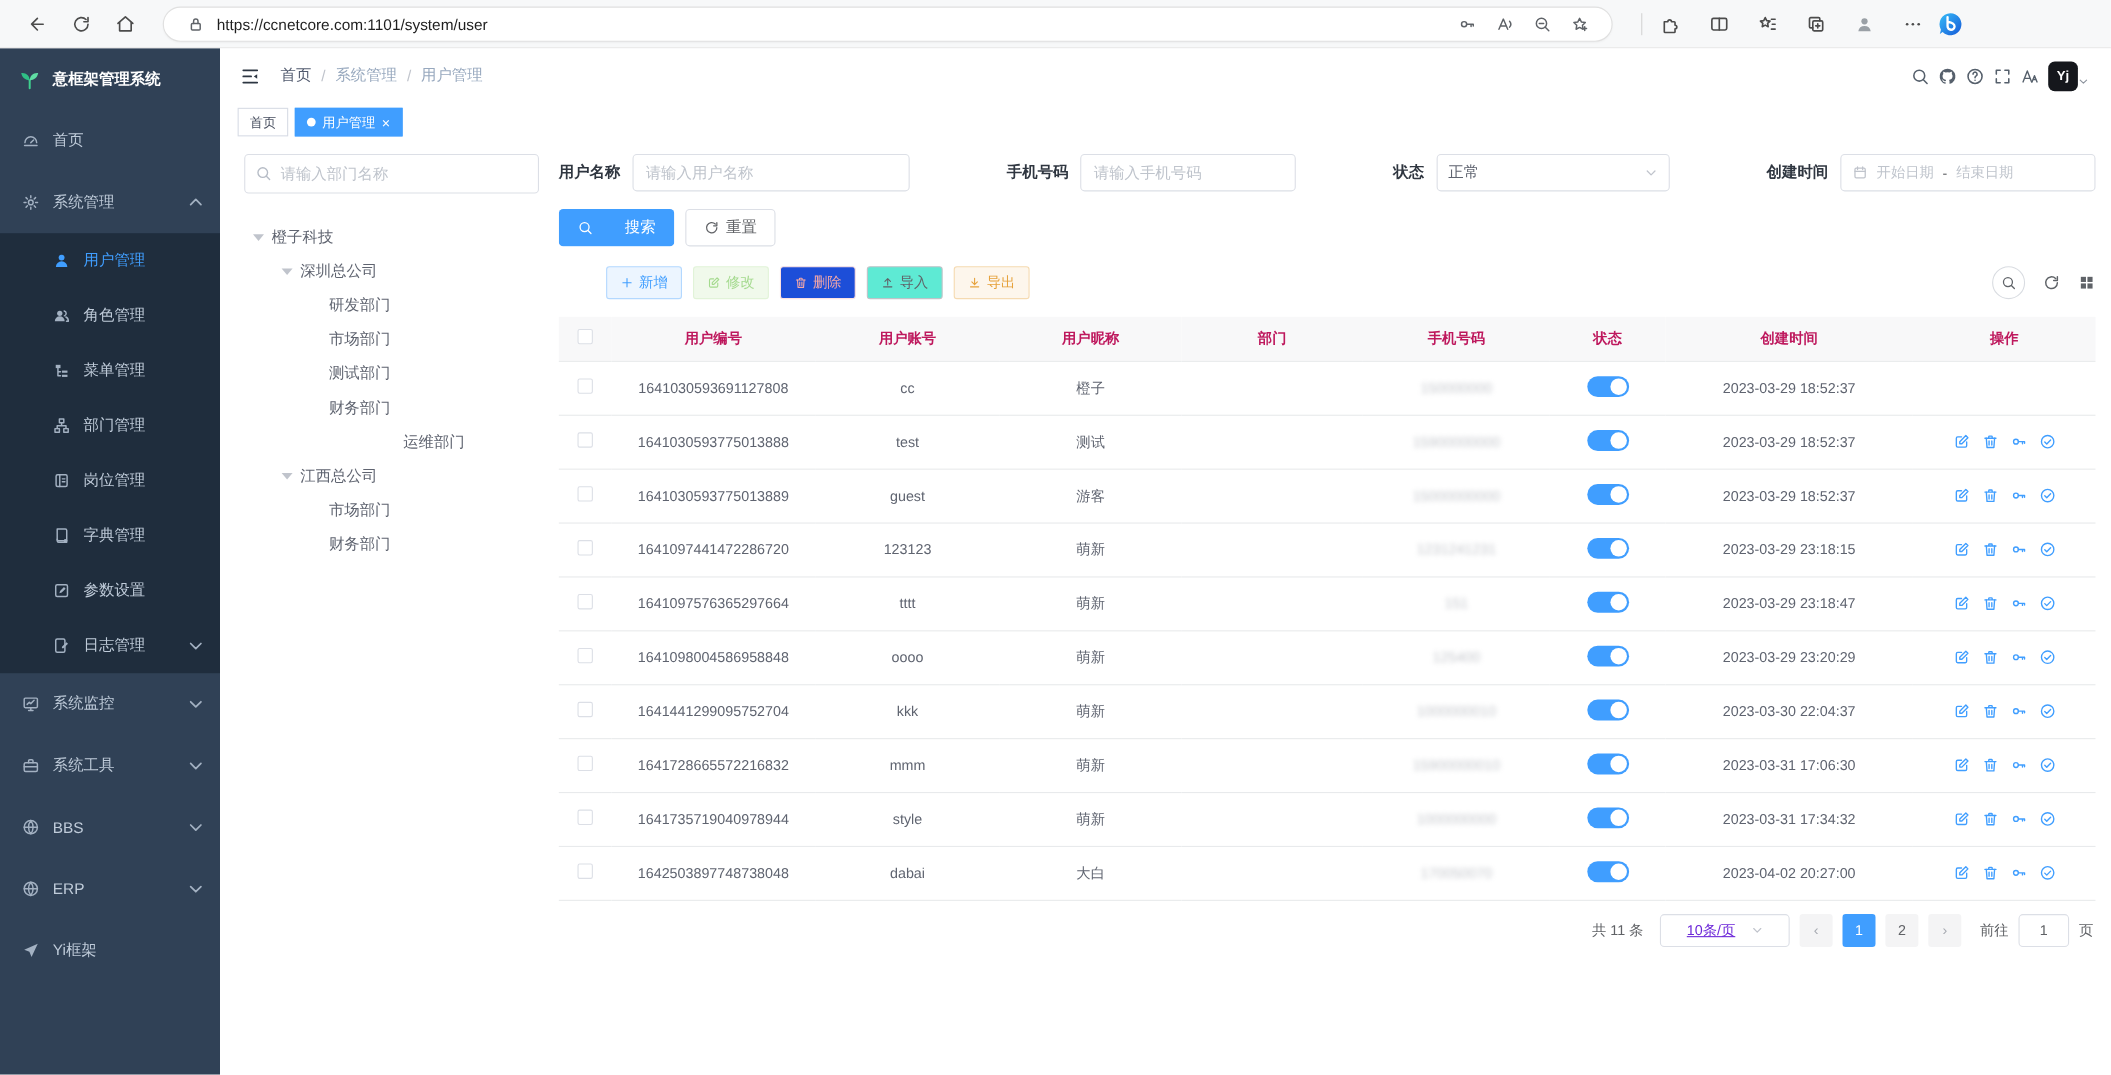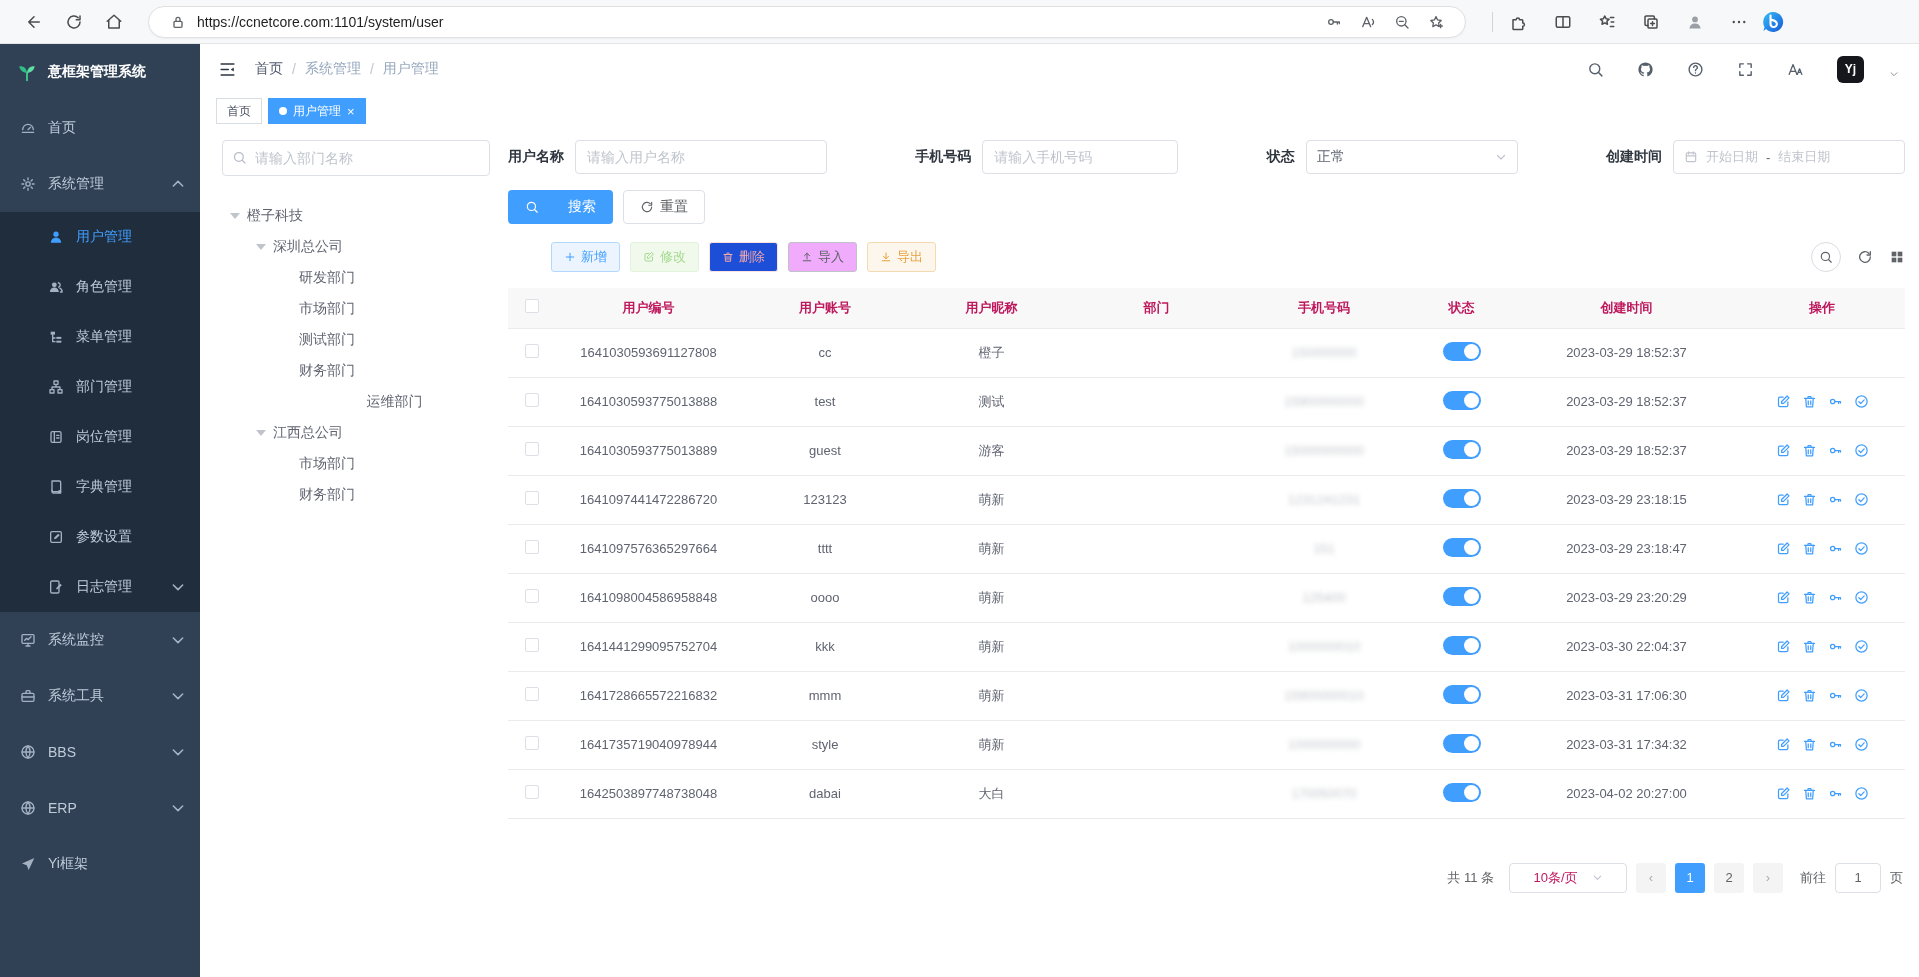--- a/index.html
+++ b/index.html
@@ -36,21 +36,21 @@
 
   .main { flex:1; display:flex; flex-direction:column; background:#fff; min-width:0; }
 
   
   .app-header { height:50px; display:flex; align-items:center; padding:0 20px 0 18px; }
   .fold-ic { width:19px; height:19px; color:#2d3642; cursor:pointer; }
   .breadcrumb { display:flex; align-items:center; gap:9px; margin-left:18px; font-size:14px; }
   .crumb { color:#97a8be; }
   .crumb.first { color:#515a6e; }
   .crumb-sep { color:#c0c4cc; }
-  .header-right { margin-left:auto; display:flex; align-items:center; gap:33px; }
+  .header-right { margin-left:auto; display:flex; align-items:center; gap:8px; }
   .hicon { width:17px; height:17px; color:#56606c; cursor:pointer; }
   .avatar-logo { width:27px; height:27px; background:#15171c; color:#fff; border-radius:6px; font-size:12px; font-weight:bold; display:flex; align-items:center; justify-content:center; cursor:pointer; }
   .avcaret { width:10px; height:10px; color:#8c939d; margin-left:-8px; margin-top:10px; }
 
   
   .tabs-bar { height:34px; display:flex; align-items:center; gap:6px; padding:0 16px; }
   .tab { height:26px; display:flex; align-items:center; gap:6px; padding:0 10px; border:1px solid #d8dce5; background:#fff; color:#495060; font-size:12px; cursor:pointer; }
   .tab.active { background:#409EFF; border-color:#409EFF; color:#fff; }
   .tab-dot { width:8px; height:8px; border-radius:50%; background:#fff; }
   .tab-close { font-size:13px; line-height:1; }
@@ -88,42 +88,42 @@
   .btn-reset { background:#fff; color:#606266; border-color:#dcdfe6; }
 
   
   .toolbar { display:flex; align-items:center; margin-bottom:16px;padding-left:43px; }
   .tb-left { display:flex; gap:10px; }
   .tb { height:30px; border-radius:3px; display:inline-flex; align-items:center; gap:5px; padding:0 12px; font-size:13px; cursor:pointer; border:1px solid transparent; font-family:inherit; }
   .tb .ic { width:12px; height:12px; }
   .tb-primary { background:#ecf5ff; border-color:#b3d8ff; color:#409eff; }
   .tb-success { background:#f0f9eb; border-color:#e1f3d8; color:#a4da8e; }
   .tb-danger  { background:#1d4ed8; border-color:#fde2e2; color:#f4a7a7; }
-  .tb-info    { background:#f0abfc; border-color:#bfc3c8; color:#5f6368; }
+  .tb-info    { background:#5eead4; border-color:#bfc3c8; color:#5f6368; }
   .tb-warning { background:#fdf6ec; border-color:#f5dab1; color:#e6a23c; }
   .tb-right { margin-left:auto; display:flex; align-items:center; gap:16px; }
   .tbr-ic { width:16px; height:16px; color:#5f6368; cursor:pointer; }
   .tbr-circle { width:30px; height:30px; border:1px solid #d9dce1; border-radius:50%; display:flex; align-items:center; justify-content:center; cursor:pointer; }
   .tbr-circle .tbr-ic { width:14px; height:14px; }
 
   
   table { width:100%; border-collapse:collapse; table-layout:fixed; }
   thead th { background:#f8f8f9; height:40px; font-size:13px; font-weight:bold; color:#be185d; border-bottom:1px solid #e8eaec; text-align:center; }
   tbody td { height:49px; font-size:13px; color:#5f6470; border-bottom:1px solid #e8eaec; text-align:center; }
   .cb { width:14px; height:14px; border:1px solid #dcdfe6; border-radius:2px; background:#fff; display:inline-block; cursor:pointer; }
   .redacted { filter:blur(2.5px); opacity:.5; color:#8a8f99; }
   .switch { width:38px; height:19px; border-radius:10px; background:#409EFF; position:relative; display:inline-block; cursor:pointer; }
   .switch::after { content:''; position:absolute; right:2px; top:2px; width:15px; height:15px; border-radius:50%; background:#fff; }
   .ops { display:flex; justify-content:center; gap:11px; }
   .op-ic { width:15px; height:15px; color:#409EFF; cursor:pointer; }
 
   
-  .pager { display:flex; justify-content:flex-end; align-items:center; gap:9px; margin:44px 2px 0; font-size:13px; color:#606266; }
+  .pager { display:flex; justify-content:flex-end; align-items:center; gap:9px; margin:12px 2px 0; font-size:13px; color:#606266; }
   .p-total { margin-right:6px; }
-  .p-select { width:118px; height:30px; border:1px solid #dcdfe6; border-radius:4px; display:flex; align-items:center; justify-content:center; gap:14px; color:#be185d; cursor:pointer; }
+  .p-select { width:118px; height:30px; border:1px solid #dcdfe6; border-radius:4px; display:flex; align-items:center; justify-content:center; gap:14px; color:#6d28d9; cursor:pointer;text-decoration:underline; }
   .p-select .sel-caret { width:11px; height:11px; color:#c0c4cc; }
   .p-btn { min-width:30px; height:30px; background:#f4f4f5; border:none; border-radius:3px; color:#a8abb2; font-size:13px; display:flex; align-items:center; justify-content:center; cursor:pointer; font-family:inherit; }
   .p-num { min-width:30px; height:30px; background:#f4f4f5; border:none; border-radius:3px; color:#606266; font-size:13px; display:flex; align-items:center; justify-content:center; cursor:pointer; font-family:inherit; }
   .p-num.active { background:#409EFF; color:#fff; }
   .p-goto { margin-left:8px; }
   .p-input { width:46px; height:30px; border:1px solid #dcdfe6; border-radius:4px; text-align:center; font-size:13px; color:#606266; outline:none; font-family:inherit; }
   .sel-caret svg, .mcaret svg, .avcaret svg { width:100%; height:100%; display:block; }
 </style>
 </head>
 <body>

